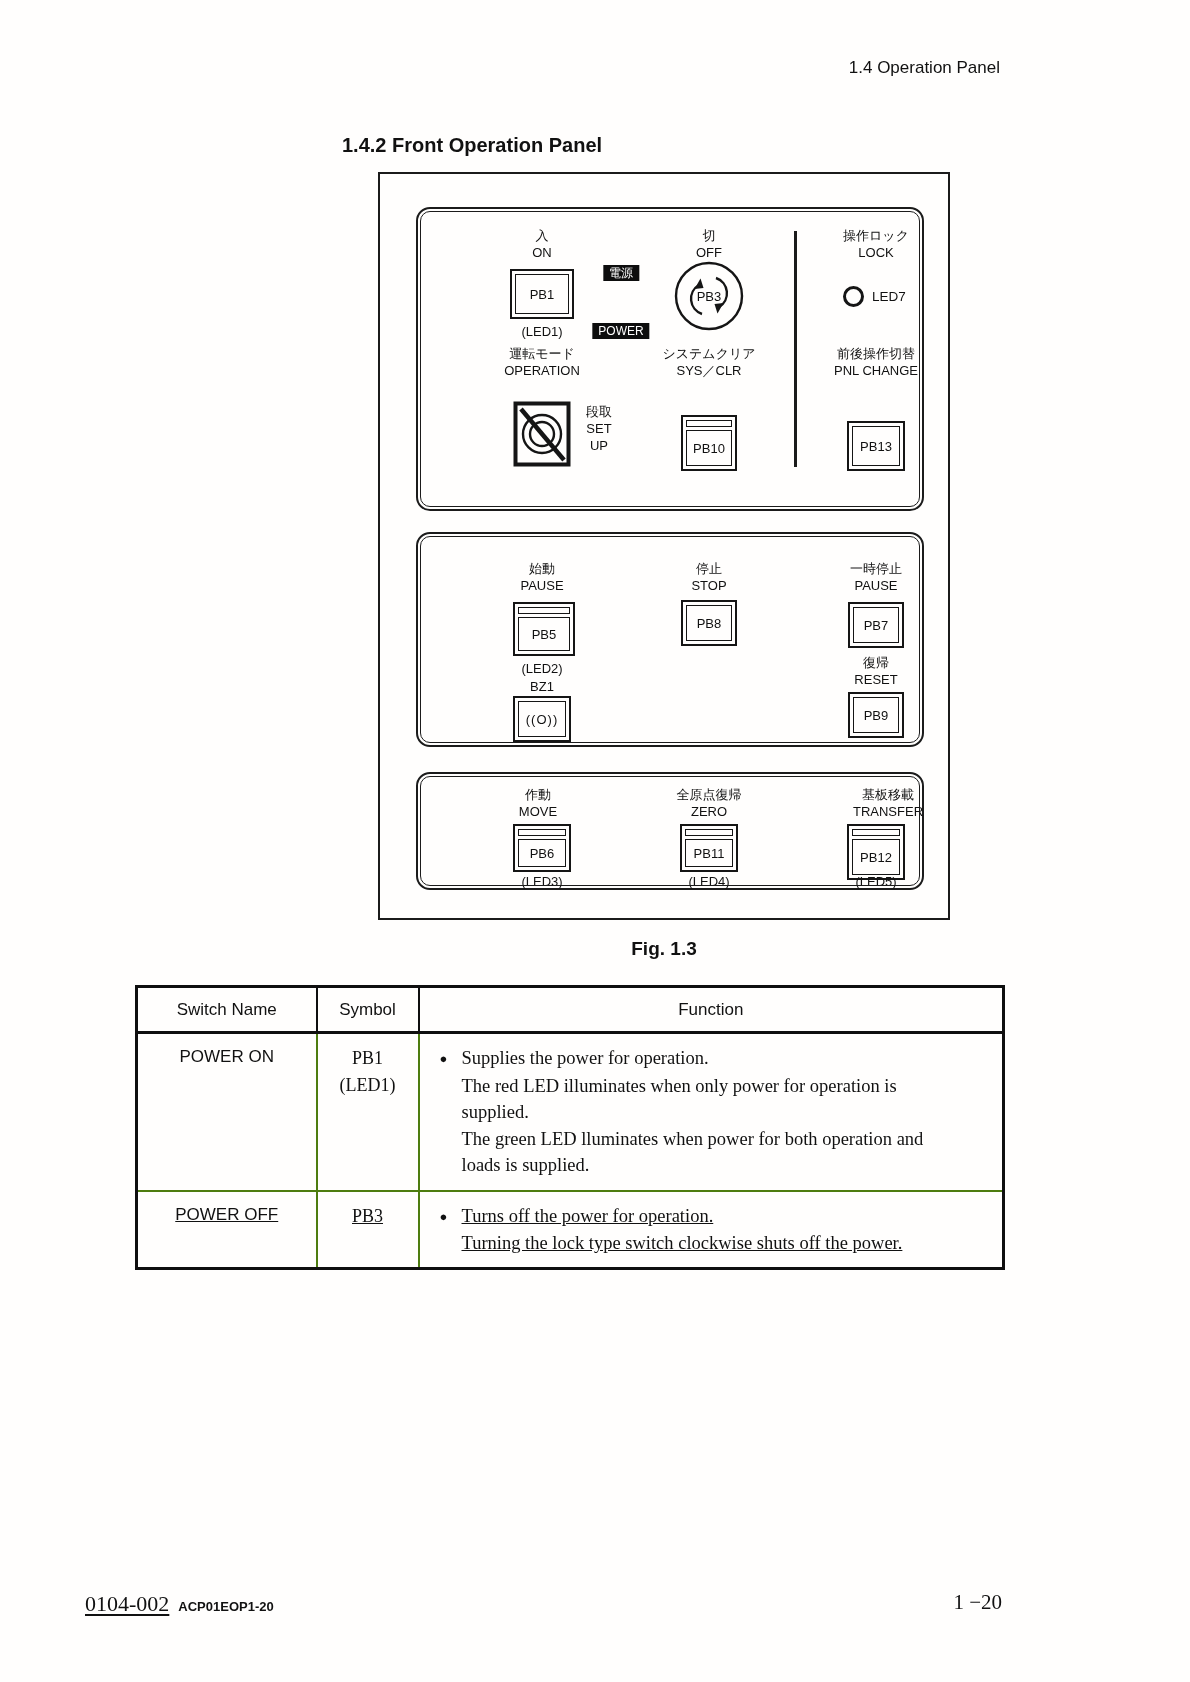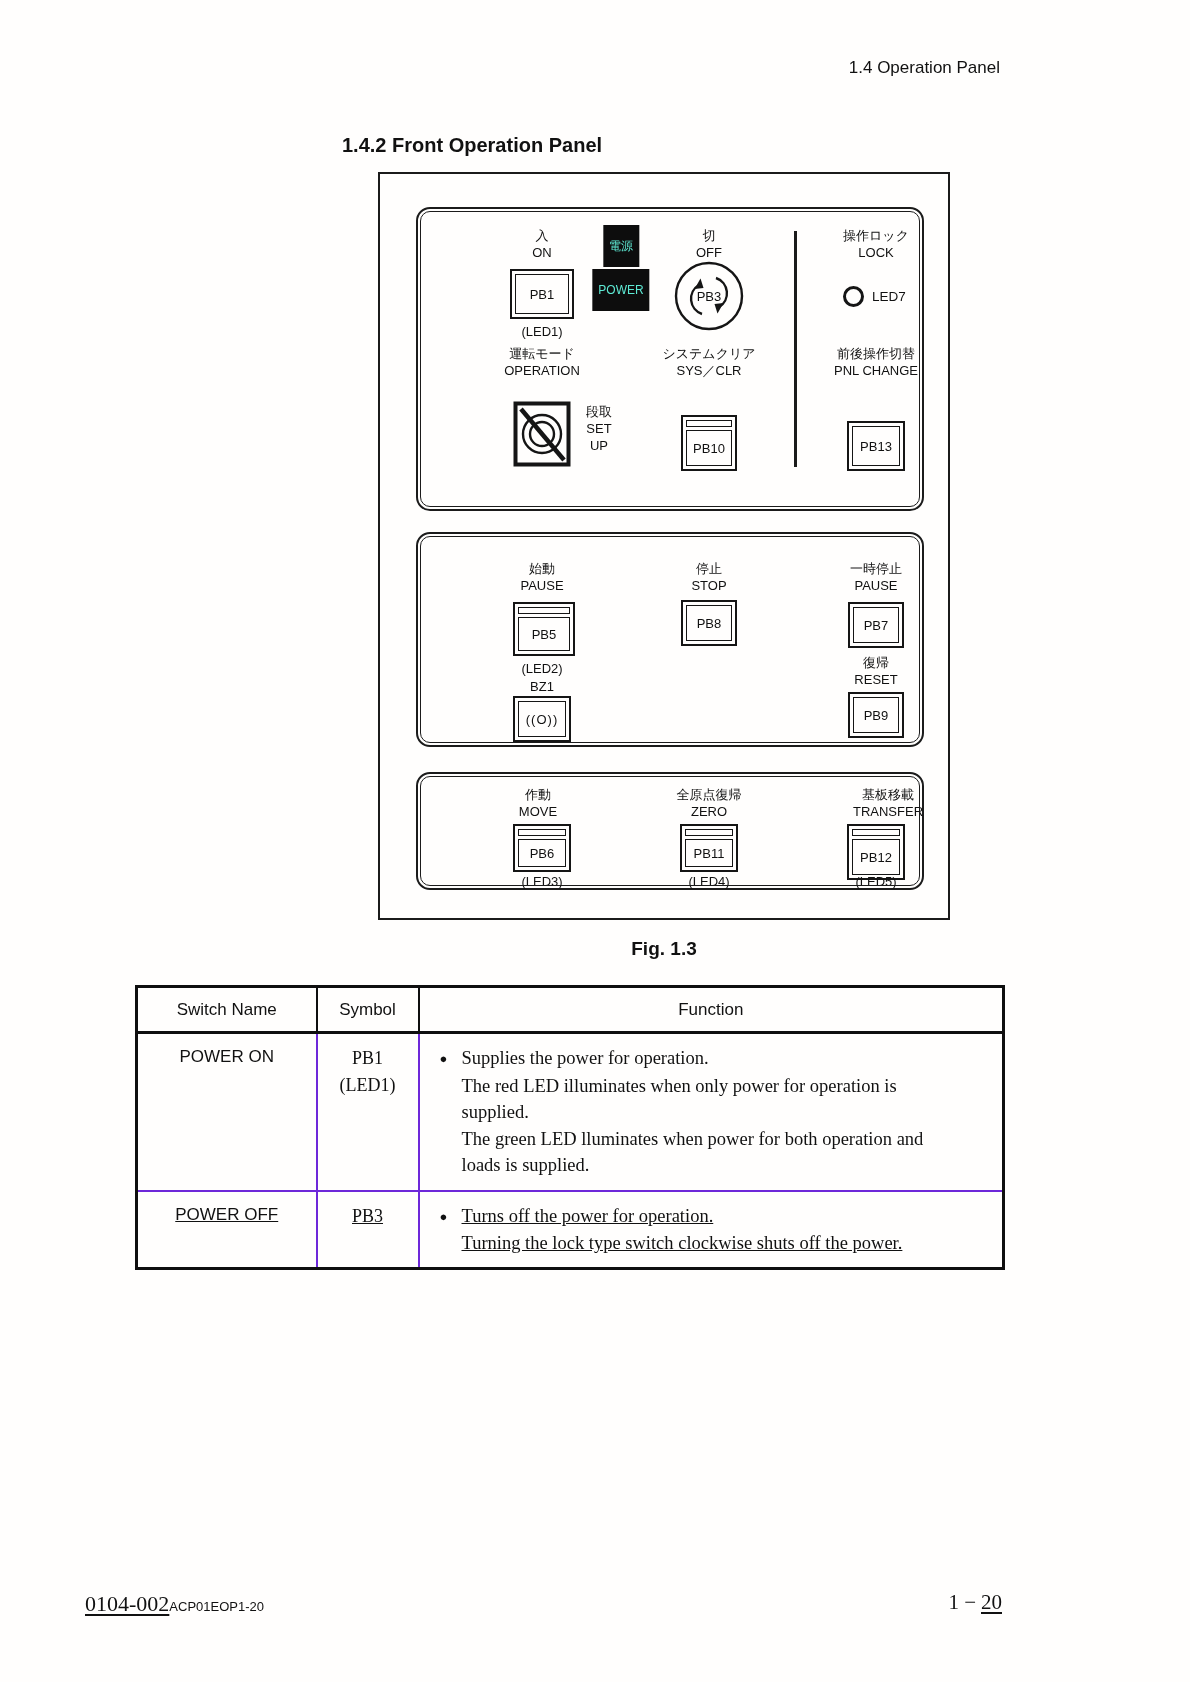--- a/index.html
+++ b/index.html
@@ -22,55 +22,55 @@
   .group { position:absolute; left:36px; width:508px; border:2px solid #1b1b1b; border-radius:14px; }
   .group::after { content:""; position:absolute; inset:2px; border:1px solid #1b1b1b; border-radius:10px; pointer-events:none; }
   .g1 { top:33px;  height:304px; }
   .g2 { top:358px; height:215px; }
   .g3 { top:598px; height:118px; }
 
   .lbl { position:absolute; transform:translateX(-50%); text-align:center; font-size:13px; line-height:17px; white-space:nowrap; }
   .note { position:absolute; transform:translateX(-50%); font-size:13px; white-space:nowrap; }
 
   .chips { position:absolute; transform:translateX(-50%); display:flex; flex-direction:column; align-items:center; gap:2px; }
-  .chip  { background:#0d0d0d; color:#5eead4; font-size:12px; line-height:14px; padding:14px 6px; }
+  .chip  { background:#0d0d0d; color:#ffffff; font-size:12px; line-height:14px; padding:1px 6px;margin-top:40px; }
 
   .pb { position:absolute; border:2px solid #151515; background:#fffefd; padding:3px; display:flex; flex-direction:column; }
   .pb .strip { height:7px; border:1.5px solid #151515; margin-bottom:3px; }
   .pb .face  { flex:1; border:1.5px solid #151515; display:flex; align-items:center; justify-content:center; font-size:13px; }
   .buz { font-size:16px; letter-spacing:1px; }
 
   .vdiv { position:absolute; left:376px; top:22px; width:3px; height:236px; background:#1b1b1b; }
 
   .led7-wrap { position:absolute; display:flex; align-items:center; gap:8px; font-size:13.5px;margin-top:13px; }
   .led-circle { width:21px; height:21px; border:3.5px solid #151515; border-radius:50%; display:inline-block; background:#fffefd; }
 
   svg { position:absolute; overflow:visible; }
   svg text { font-family:"Liberation Sans",sans-serif; font-size:13px; fill:#111; }
 
   .figcap { position:absolute; left:378px; top:938px; width:572px; text-align:center; font-size:19px; font-weight:bold; }
 
   
   .spec { position:absolute; left:135px; top:985px; width:870px; border-collapse:collapse; table-layout:fixed; border:3px solid #0f0f0f; }
   .spec th { border:2px solid #0f0f0f; border-bottom:3px solid #0f0f0f; height:46px; font-size:17px; font-weight:normal; text-align:center; }
-  .spec td { border:2px solid #6d28d9; vertical-align:top; }
+  .spec td { border:2px solid #4d7c0f; vertical-align:top; }
   .spec tr.r1 td { height:158px; }
   .spec tr.r2 td { height:78px;text-decoration:underline; }
   td.sw  { text-align:center; font-size:17px; padding-top:13px; }
   td.sym { text-align:center; font-family:"Liberation Serif",serif; font-size:18px; line-height:27px; padding-top:11px; white-space:pre-line; }
   td.fn  { font-family:"Liberation Serif",serif; font-size:18.5px; line-height:26.5px; padding:11px 12px 10px 42px; }
   td.fn .bullet { display:inline-block; width:22px; margin-left:-22px; font-size:13px; vertical-align:1px; }
   td.fn .fnt { white-space:pre-line; }
 
   
   .footer-left  { position:absolute; left:85px;  top:1591px; }
   .doc-num  { font-family:"Liberation Serif",serif; font-size:22px; text-decoration:underline; text-underline-offset:3px; }
-  .doc-code { font-size:13px; font-weight:normal; }
+  .doc-code { font-size:13px; font-weight:bold; margin-left:9px; }
   .footer-right { position:absolute; right:188px; top:1590px; font-family:"Liberation Serif",serif; font-size:21px; }
-  .footer-right .u { text-decoration:underline; text-underline-offset:3px; margin-left:5px; }
+  .footer-right .u { text-underline-offset:3px; }
 </style>
 </head>
 <body>
 
 <div class="page">
 
   <div class="hdr-right">1.4 Operation Panel</div>
   <div class="heading">1.4.2 Front Operation Panel</div>
 
   <div class="fig">

